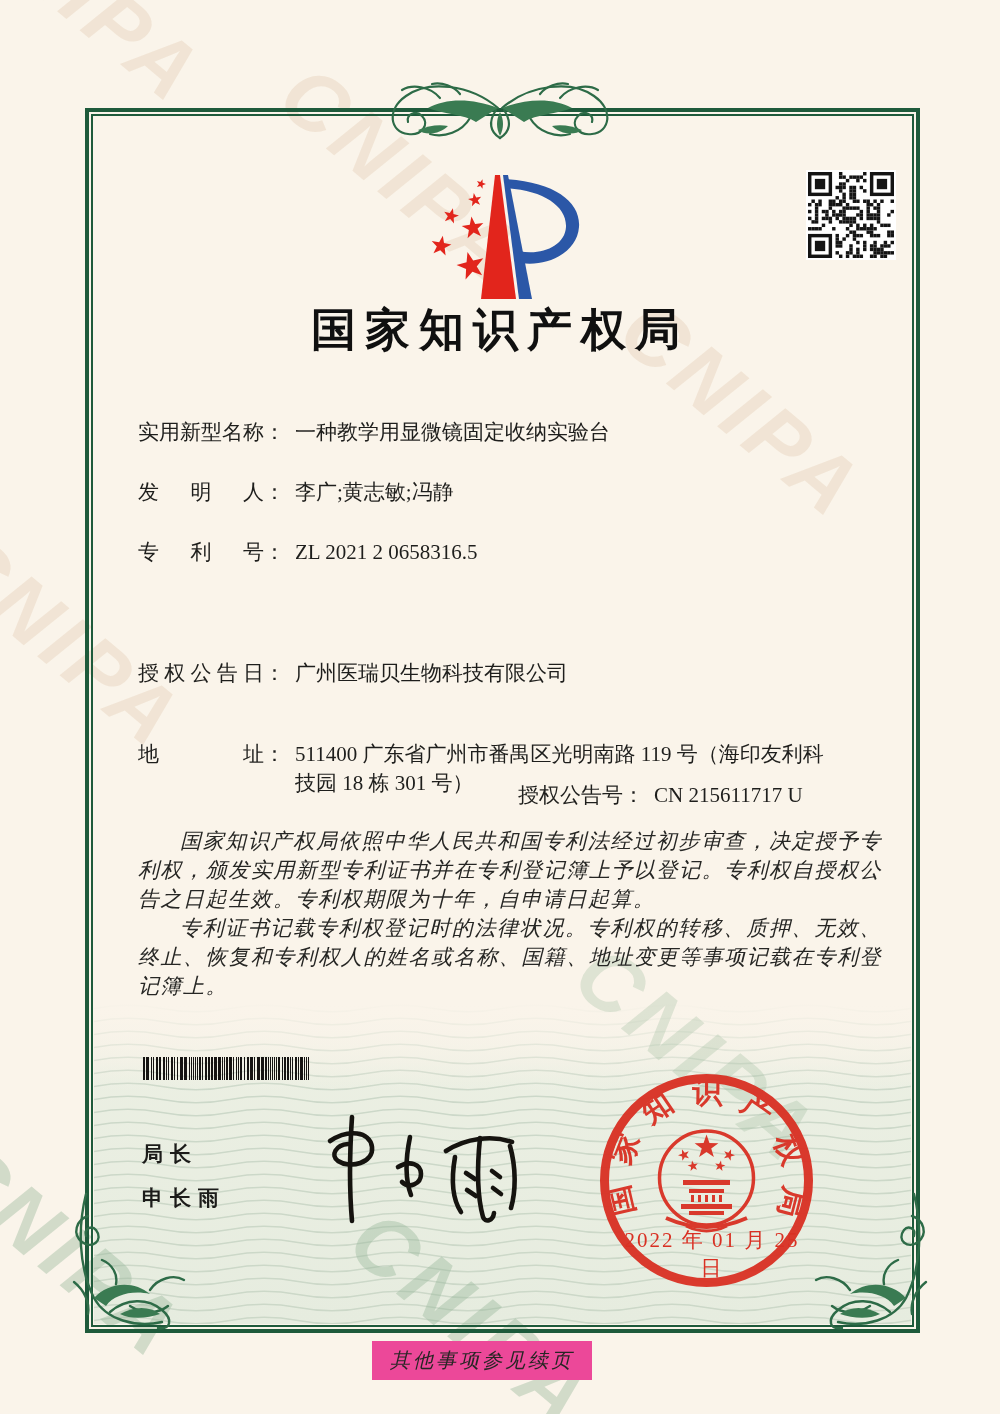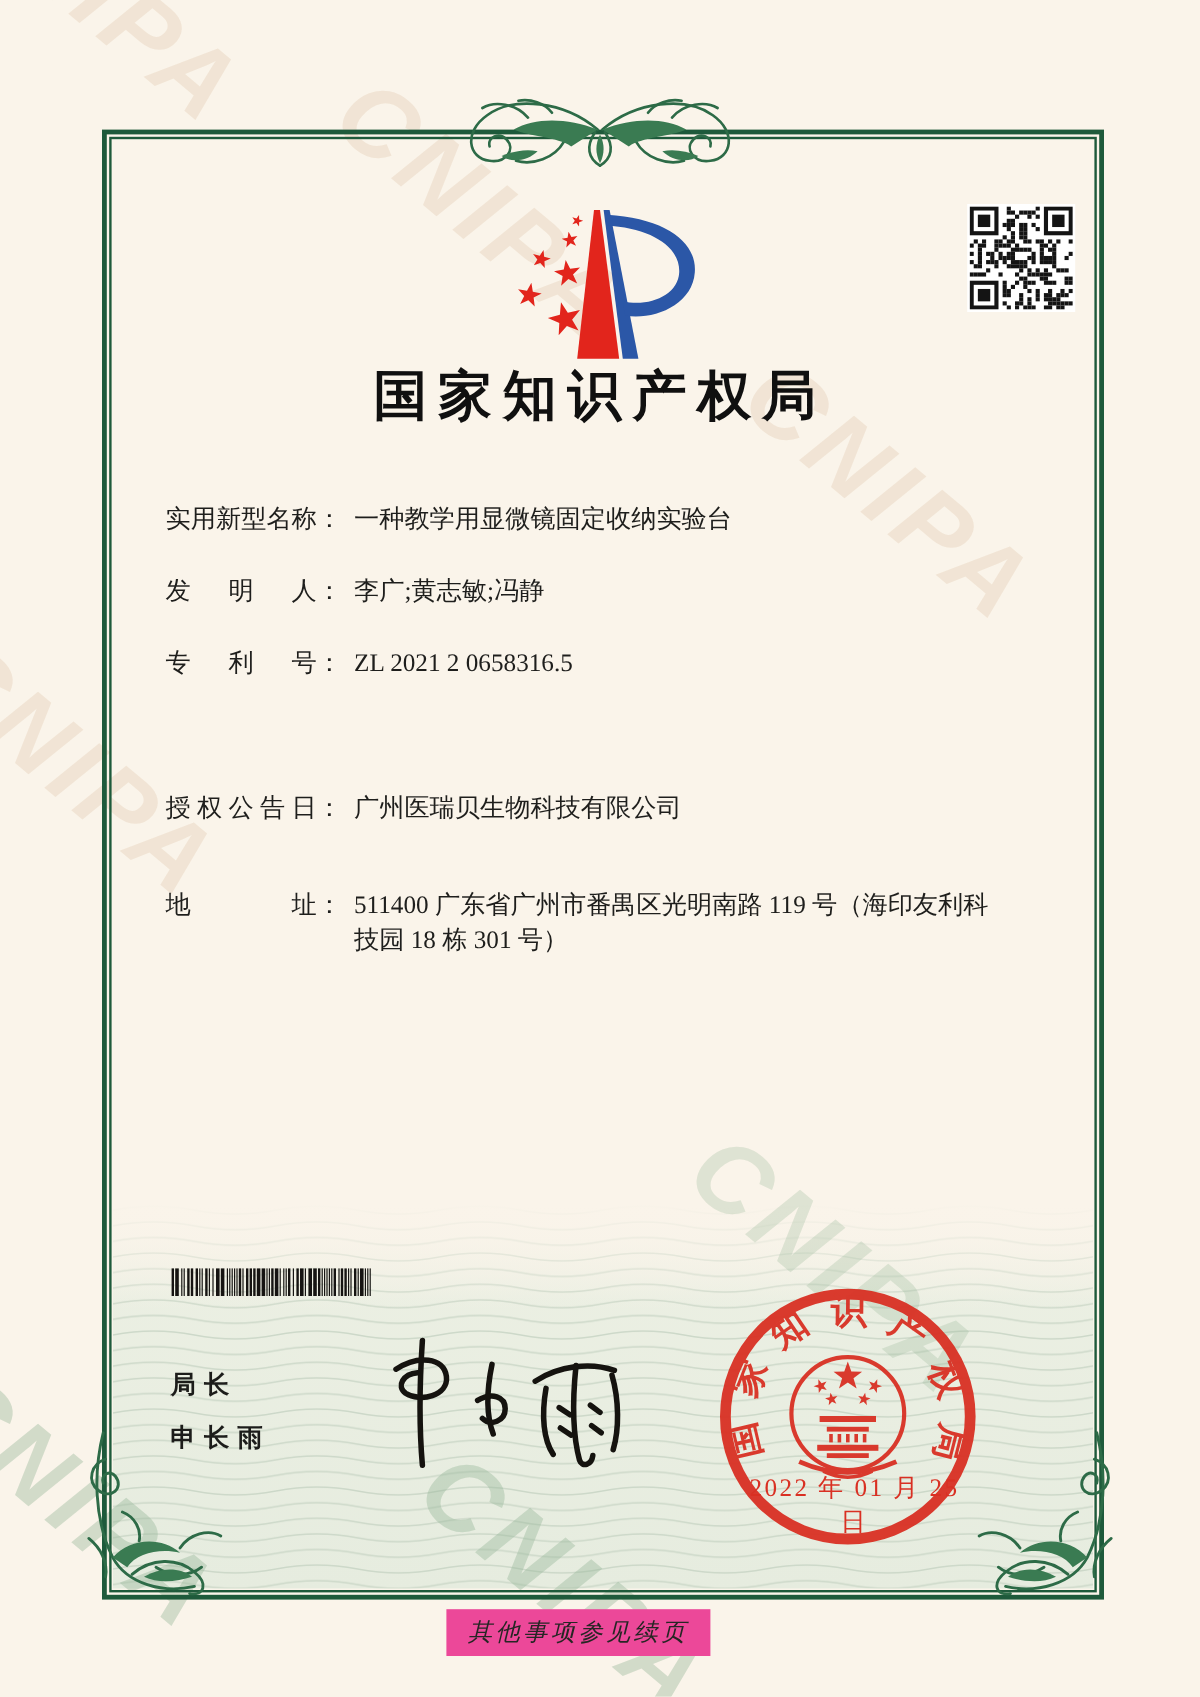--- a/index.html
+++ b/index.html
@@ -377,22 +377,27 @@
     <span class="flabel">专利号</span><span class="colon">：</span><span class="fval">ZL 2021 2 0658316.5</span>
   </div>
   <div class="frow" style="top:659px;">
     <span class="flabel">授权公告日</span><span class="colon">：</span><span class="fval">广州医瑞贝生物科技有限公司</span>
   </div>
   <div class="frow" style="top:740px;">
     <span class="flabel">地址</span><span class="colon">：</span><span class="fval">511400 广东省广州市番禺区光明南路 119 号（海印友利科
 技园 18 栋 301 号）</span>
   </div>
   <div class="frow" style="top:781px; width:744px;">
-  </div>
-
+    <span class="grp2"><span>授权公告号</span><span class="colon">：</span><span>CN 215611717 U</span></span>
+  </div>
+
+  <div class="paras">
+    <p>国家知识产权局依照中华人民共和国专利法经过初步审查，决定授予专利权，颁发实用新型专利证书并在专利登记簿上予以登记。专利权自授权公告之日起生效。专利权期限为十年，自申请日起算。</p>
+    <p>专利证书记载专利权登记时的法律状况。专利权的转移、质押、无效、终止、恢复和专利权人的姓名或名称、国籍、地址变更等事项记载在专利登记簿上。</p>
+  </div>
 
   <div class="barcode" id="barcode"><span style="display:inline-block;height:100%;background:#161412;width:2px;margin-right:1px"></span><span style="display:inline-block;height:100%;background:#161412;width:3px;margin-right:2px"></span><span style="display:inline-block;height:100%;background:#161412;width:1px;margin-right:1px"></span><span style="display:inline-block;height:100%;background:#161412;width:1px;margin-right:2px"></span><span style="display:inline-block;height:100%;background:#161412;width:2px;margin-right:1px"></span><span style="display:inline-block;height:100%;background:#161412;width:2px;margin-right:2px"></span><span style="display:inline-block;height:100%;background:#161412;width:2px;margin-right:1px"></span><span style="display:inline-block;height:100%;background:#161412;width:1px;margin-right:1px"></span><span style="display:inline-block;height:100%;background:#161412;width:1px;margin-right:2px"></span><span style="display:inline-block;height:100%;background:#161412;width:2px;margin-right:1px"></span><span style="display:inline-block;height:100%;background:#161412;width:1px;margin-right:2px"></span><span style="display:inline-block;height:100%;background:#161412;width:1px;margin-right:2px"></span><span style="display:inline-block;height:100%;background:#161412;width:3px;margin-right:1px"></span><span style="display:inline-block;height:100%;background:#161412;width:3px;margin-right:2px"></span><span style="display:inline-block;height:100%;background:#161412;width:1px;margin-right:1px"></span><span style="display:inline-block;height:100%;background:#161412;width:1px;margin-right:1px"></span><span style="display:inline-block;height:100%;background:#161412;width:1px;margin-right:1px"></span><span style="display:inline-block;height:100%;background:#161412;width:1px;margin-right:1px"></span><span style="display:inline-block;height:100%;background:#161412;width:1px;margin-right:1px"></span><span style="display:inline-block;height:100%;background:#161412;width:2px;margin-right:1px"></span><span style="display:inline-block;height:100%;background:#161412;width:1px;margin-right:2px"></span><span style="display:inline-block;height:100%;background:#161412;width:2px;margin-right:1px"></span><span style="display:inline-block;height:100%;background:#161412;width:2px;margin-right:1px"></span><span style="display:inline-block;height:100%;background:#161412;width:2px;margin-right:1px"></span><span style="display:inline-block;height:100%;background:#161412;width:3px;margin-right:1px"></span><span style="display:inline-block;height:100%;background:#161412;width:3px;margin-right:1px"></span><span style="display:inline-block;height:100%;background:#161412;width:1px;margin-right:1px"></span><span style="display:inline-block;height:100%;background:#161412;width:1px;margin-right:1px"></span><span style="display:inline-block;height:100%;background:#161412;width:2px;margin-right:1px"></span><span style="display:inline-block;height:100%;background:#161412;width:3px;margin-right:1px"></span><span style="display:inline-block;height:100%;background:#161412;width:1px;margin-right:2px"></span><span style="display:inline-block;height:100%;background:#161412;width:1px;margin-right:1px"></span><span style="display:inline-block;height:100%;background:#161412;width:1px;margin-right:1px"></span><span style="display:inline-block;height:100%;background:#161412;width:2px;margin-right:2px"></span><span style="display:inline-block;height:100%;background:#161412;width:1px;margin-right:2px"></span><span style="display:inline-block;height:100%;background:#161412;width:2px;margin-right:1px"></span><span style="display:inline-block;height:100%;background:#161412;width:3px;margin-right:1px"></span><span style="display:inline-block;height:100%;background:#161412;width:1px;margin-right:2px"></span><span style="display:inline-block;height:100%;background:#161412;width:3px;margin-right:1px"></span><span style="display:inline-block;height:100%;background:#161412;width:3px;margin-right:1px"></span><span style="display:inline-block;height:100%;background:#161412;width:2px;margin-right:1px"></span><span style="display:inline-block;height:100%;background:#161412;width:1px;margin-right:1px"></span><span style="display:inline-block;height:100%;background:#161412;width:1px;margin-right:1px"></span><span style="display:inline-block;height:100%;background:#161412;width:1px;margin-right:1px"></span><span style="display:inline-block;height:100%;background:#161412;width:1px;margin-right:1px"></span><span style="display:inline-block;height:100%;background:#161412;width:1px;margin-right:1px"></span><span style="display:inline-block;height:100%;background:#161412;width:2px;margin-right:2px"></span><span style="display:inline-block;height:100%;background:#161412;width:1px;margin-right:1px"></span><span style="display:inline-block;height:100%;background:#161412;width:2px;margin-right:1px"></span><span style="display:inline-block;height:100%;background:#161412;width:2px;margin-right:1px"></span><span style="display:inline-block;height:100%;background:#161412;width:1px;margin-right:1px"></span><span style="display:inline-block;height:100%;background:#161412;width:1px;margin-right:2px"></span><span style="display:inline-block;height:100%;background:#161412;width:2px;margin-right:1px"></span><span style="display:inline-block;height:100%;background:#161412;width:1px;margin-right:1px"></span><span style="display:inline-block;height:100%;background:#161412;width:3px;margin-right:1px"></span><span style="display:inline-block;height:100%;background:#161412;width:1px;margin-right:1px"></span><span style="display:inline-block;height:100%;background:#161412;width:1px;margin-right:1px"></span><span style="display:inline-block;height:100%;background:#161412;width:1px;margin-right:2px"></span></div>
 
   <div class="dir-title">局长</div>
   <div class="dir-name">申长雨</div>
 
   <svg class="sig" width="245" height="130" viewBox="0 0 245 130">
     <g stroke="#15130f" stroke-width="4.6" fill="none" stroke-linecap="round" stroke-linejoin="round">
       <path d="M62,12 C60,42 59,82 62,116"></path>
       <path d="M40,36 C58,24 80,26 82,42 C84,58 60,64 48,56 C40,50 46,40 58,39"></path>

